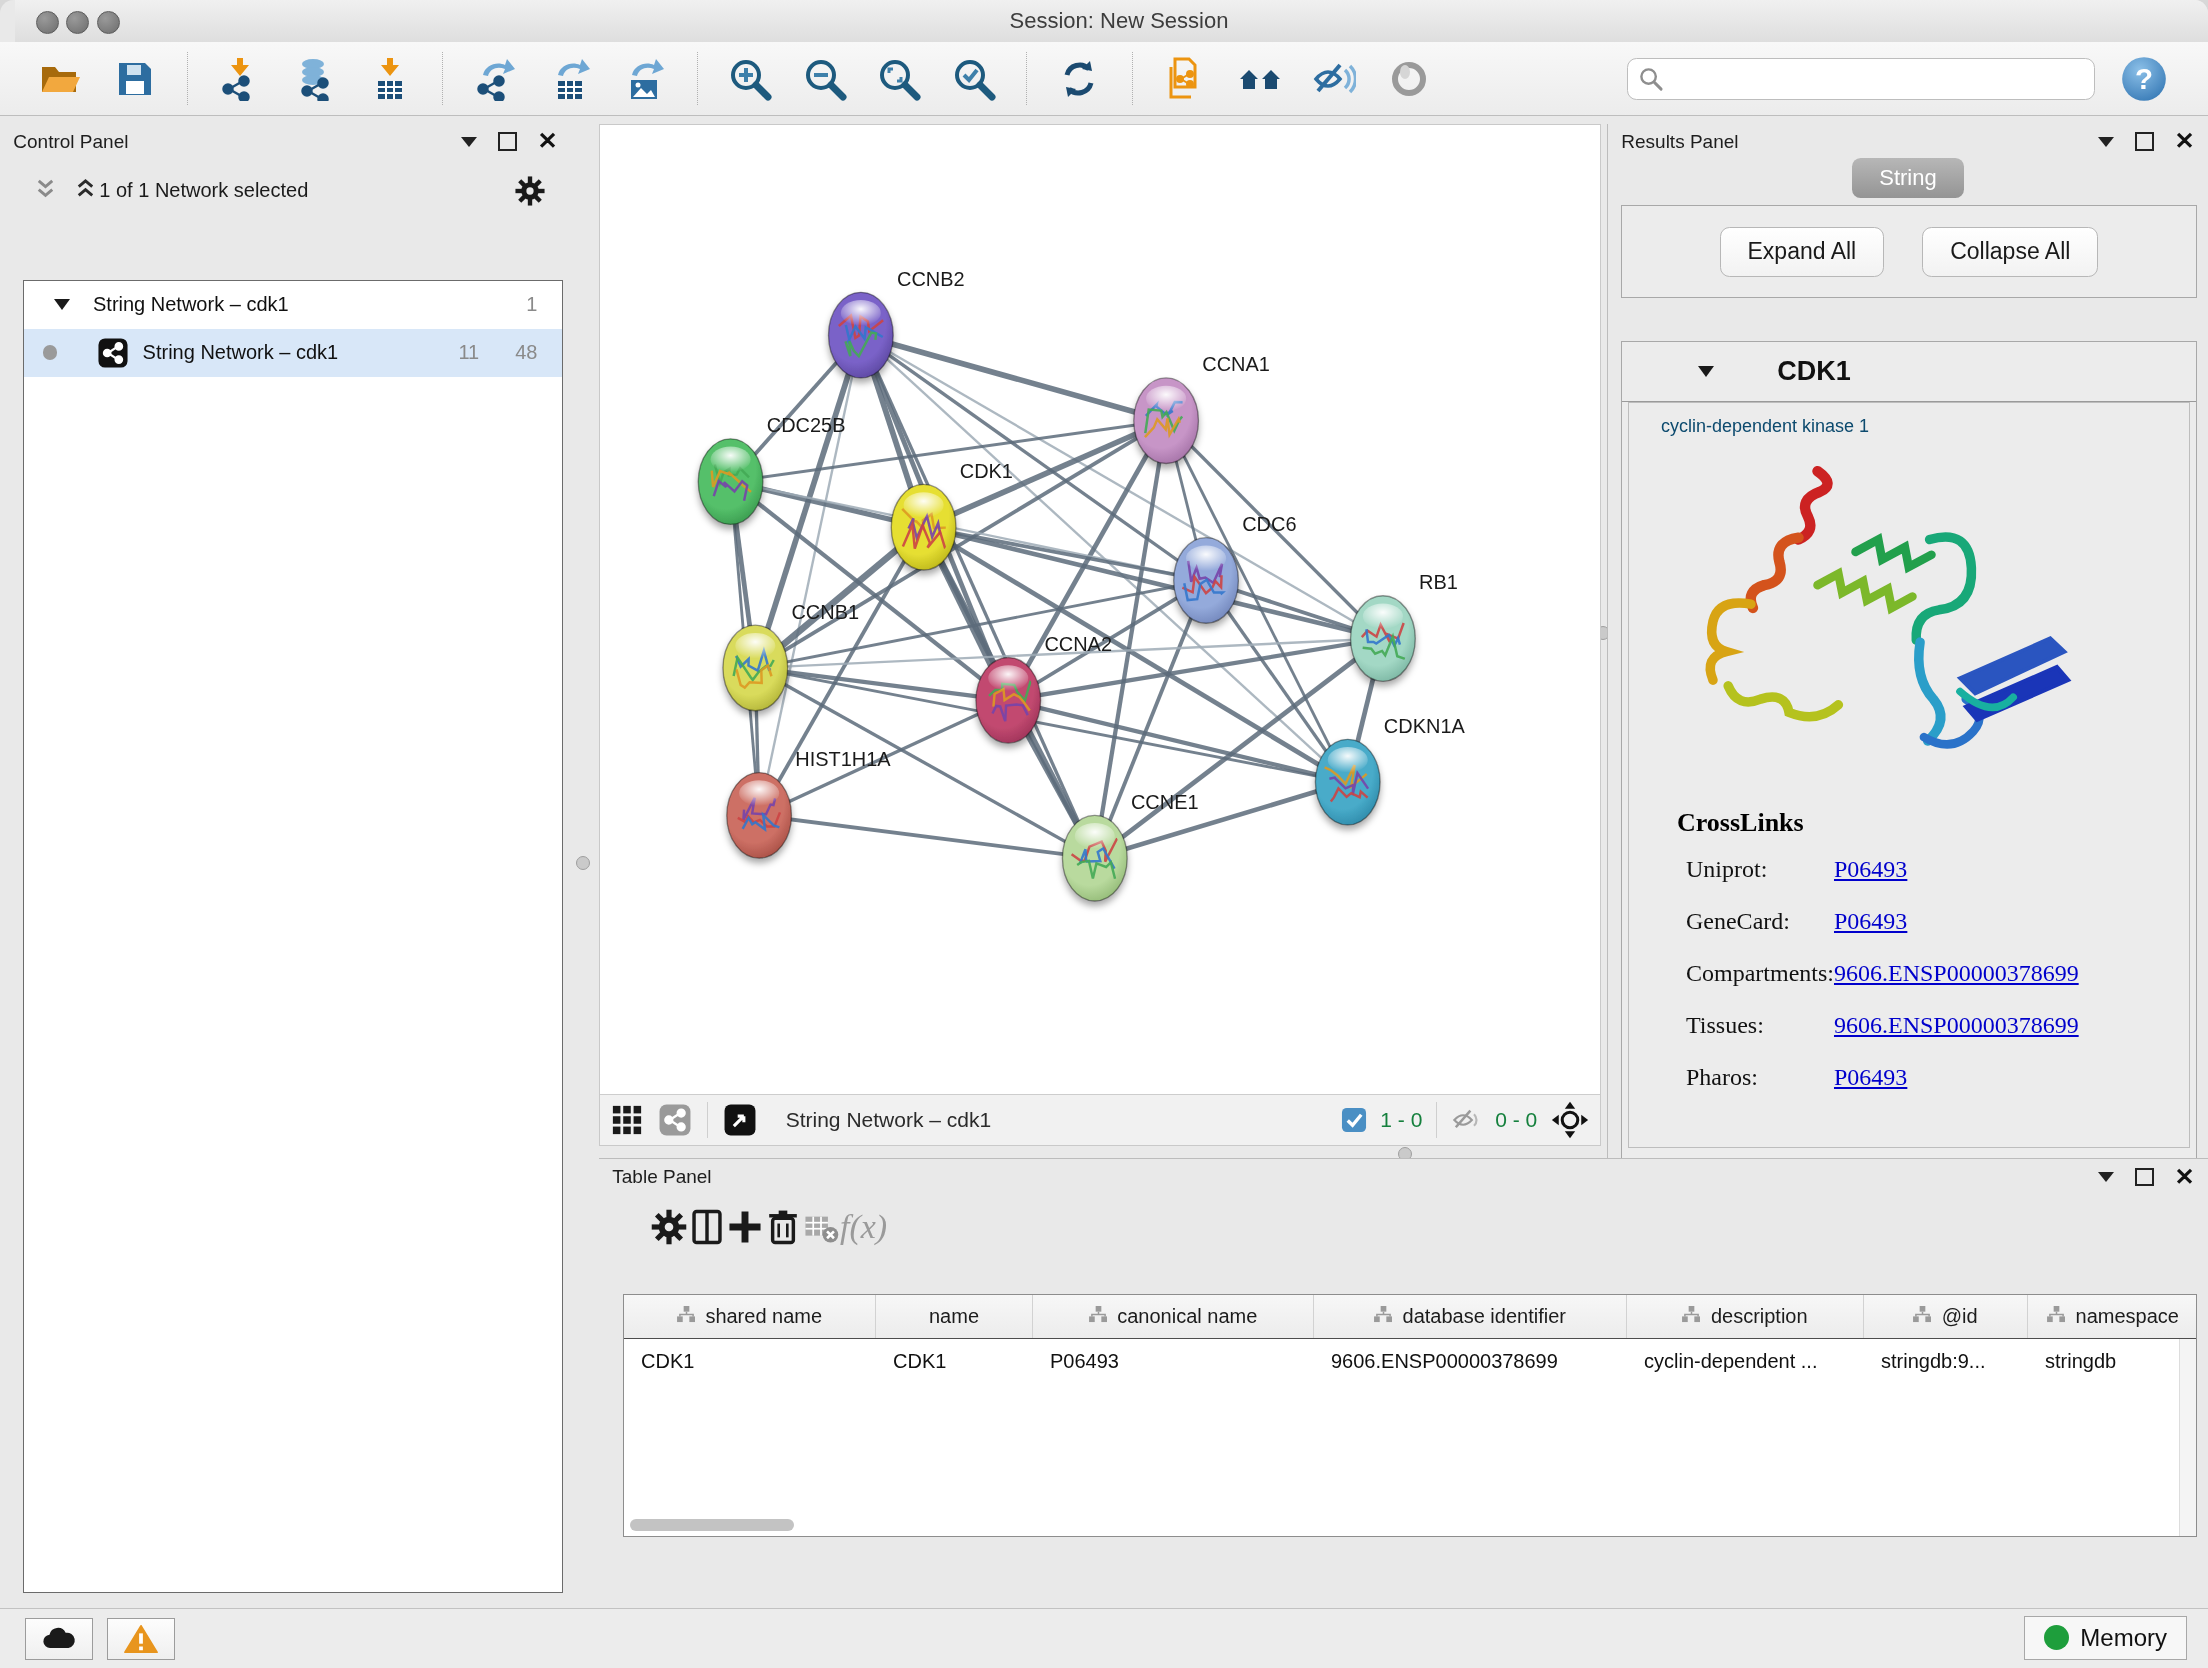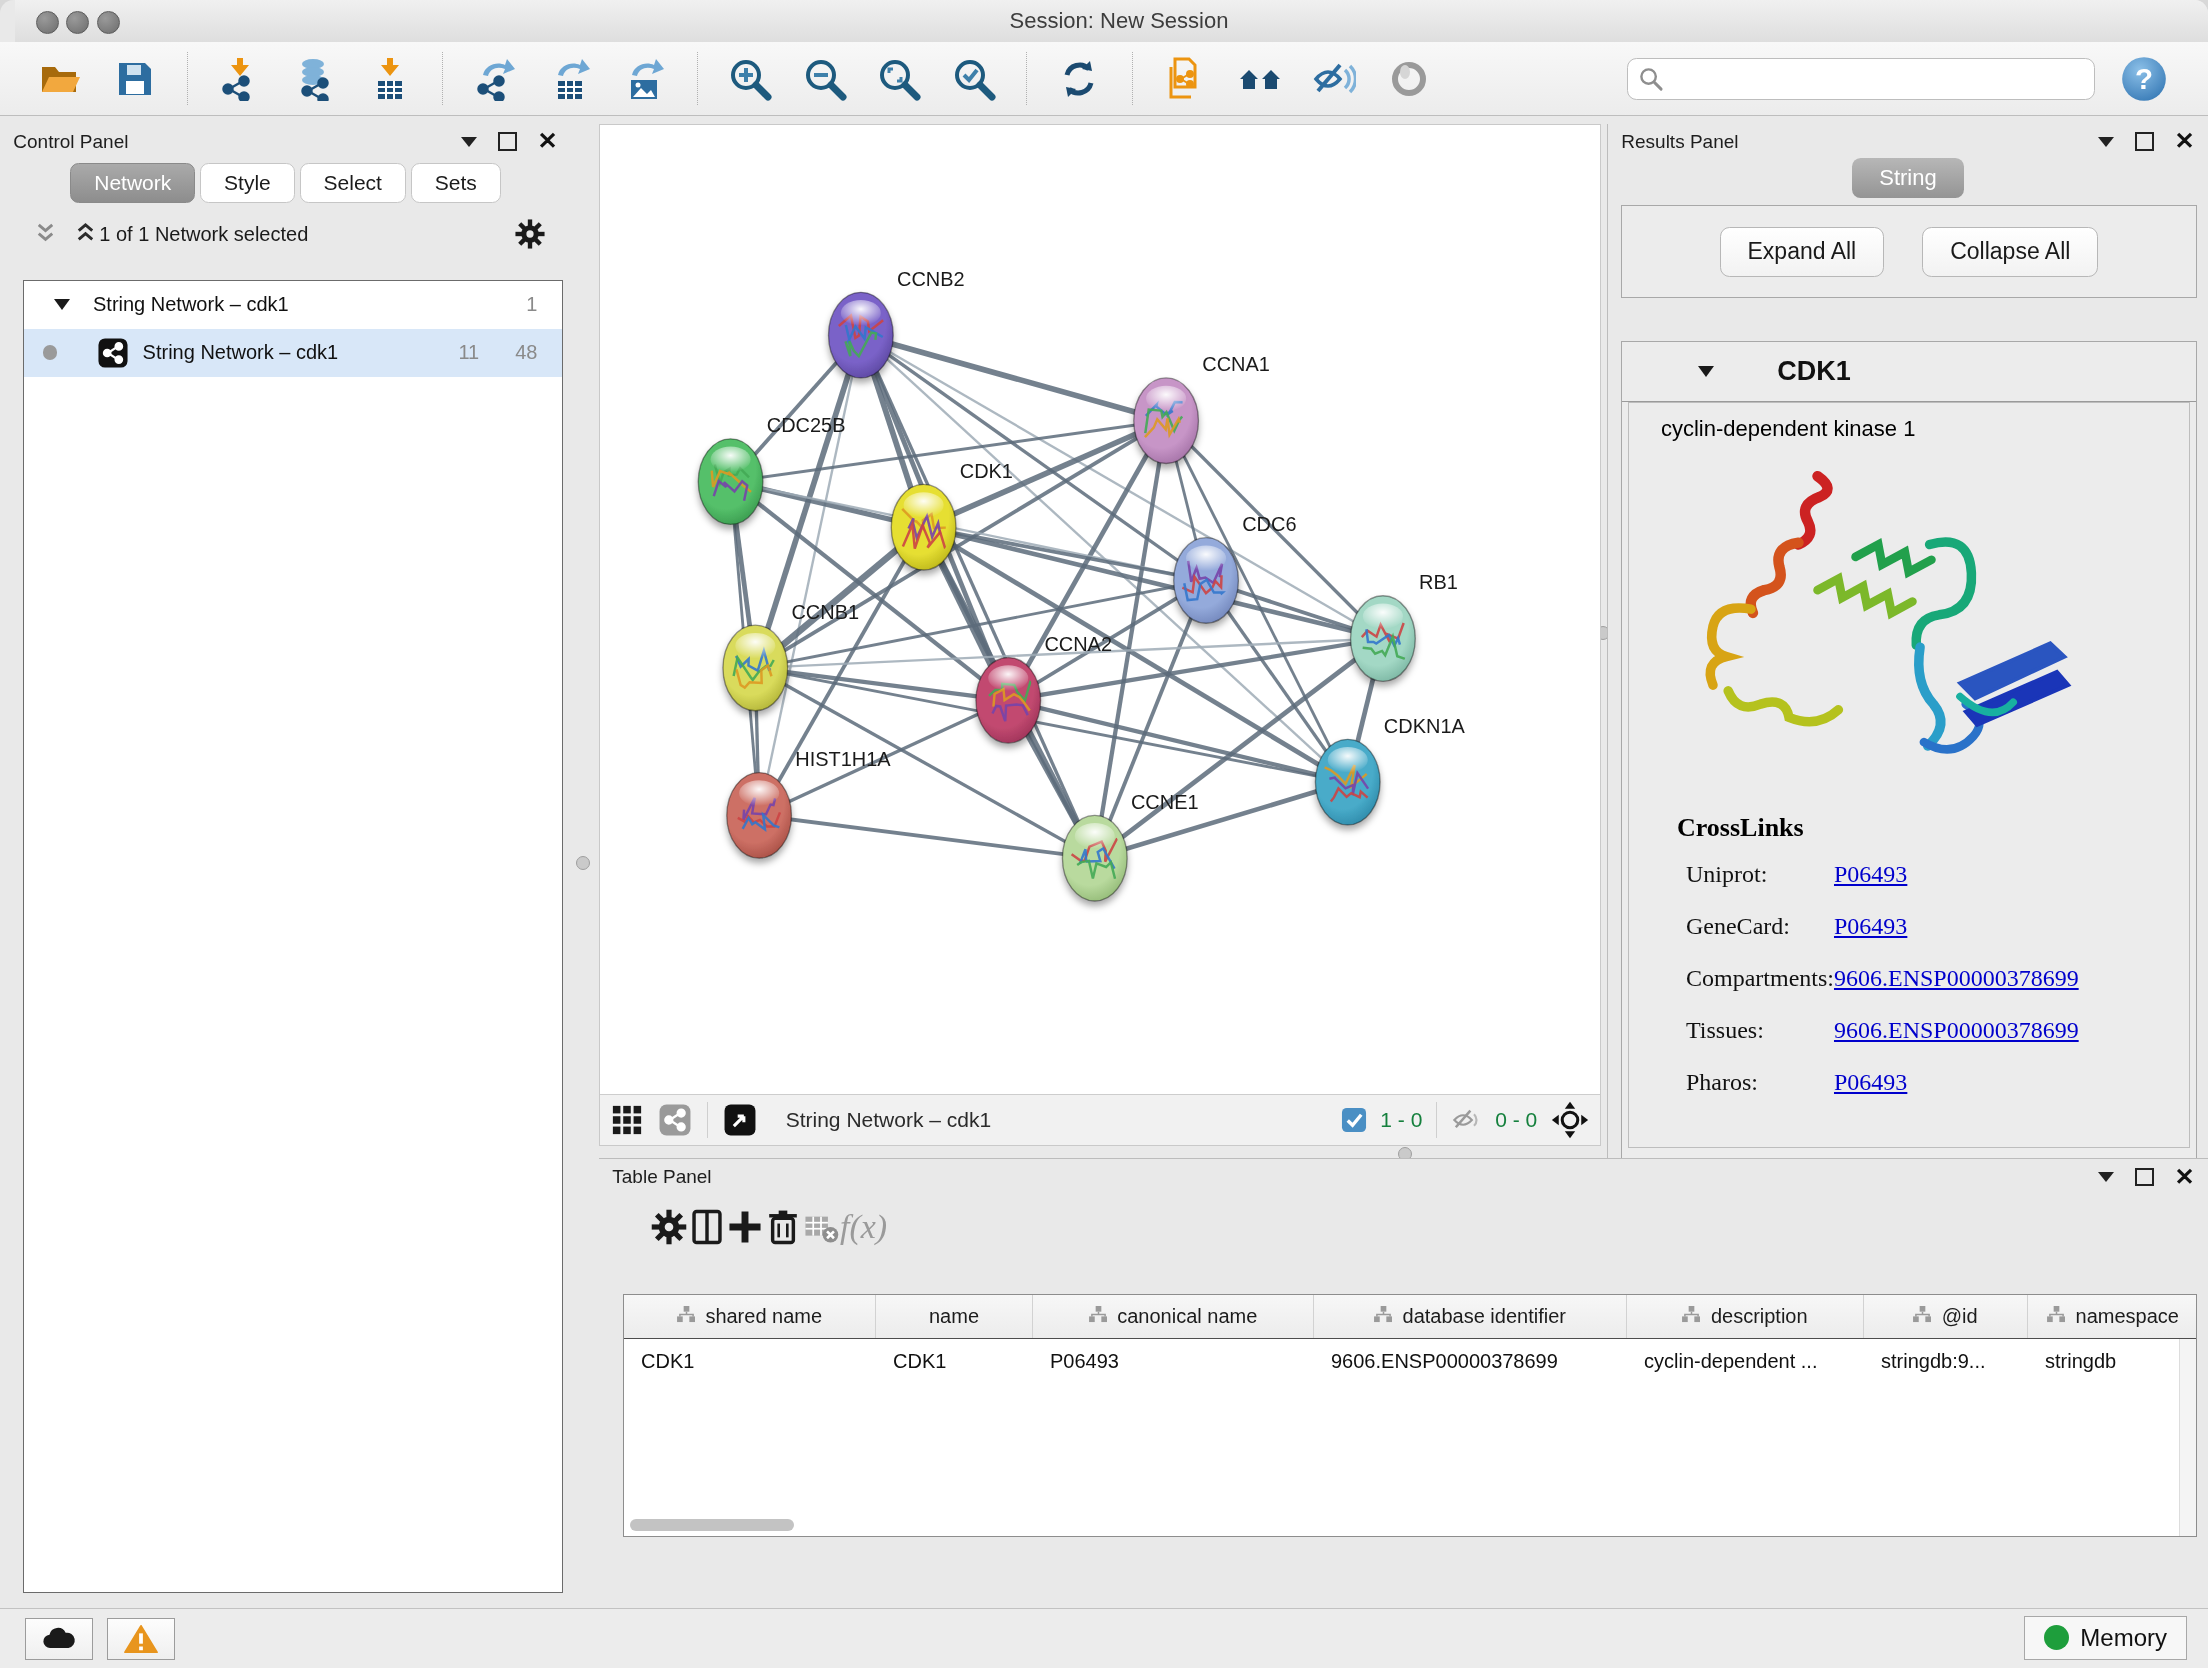--- a/index.html
+++ b/index.html
@@ -62,21 +62,21 @@
     display:flex;align-items:center;justify-content:center;}
   #rp-box1{margin:7.6px 11.4px 0 13.3px;height:91px;border:1px solid #a8a8a8;background:#ececec;
     display:flex;align-items:center;justify-content:center;gap:38px;}
   .rp-btn{background:linear-gradient(#ffffff,#f2f2f2);border:1px solid #b7b7b7;border-radius:9.5px;
     font-size:23px;color:#1a1a1a;padding:10.5px 27px;}
   #rp-box2{position:absolute;left:13.3px;right:11.4px;top:217px;height:818px;border:1px solid #a8a8a8;background:#ececec;box-sizing:border-box;}
   #gene-head{height:59px;border-bottom:1px solid #9a9a9a;display:flex;align-items:center;}
   #gene-head .tri-down{margin-left:76px;}
   #gene-name{font-size:27px;font-weight:bold;margin-left:63px;color:#111;}
   #gene-body{position:absolute;left:5.7px;right:5.7px;top:60px;bottom:9.5px;border:1px solid #bdbdbd;background:#ececec;overflow:hidden;}
-  #gene-desc{font-size:22px;color:#000000;margin:13.3px 0 0 32px;}
+  #gene-desc{font-size:18px;color:#0c4a6e;margin:13.3px 0 0 32px;}
   #protein-svg{margin:15px 0 0 46px;}
   #xl{font-family:"Liberation Serif",serif;}
   #xl-heading{font-size:26px;font-weight:bold;color:#000;margin:25px 0 5.7px 48px;}
   .xl-row{display:flex;align-items:center;height:52px;padding-left:57px;font-size:24px;color:#111;}
   .xl-label{width:148px;}
   .xl-link{color:#0000cc;text-decoration:underline;}
   
   #table-panel{position:absolute;left:599px;top:1042px;width:1609px;height:451px;background:#e9e9e9;
     border-top:1px solid #bcbcbc;box-sizing:border-box;}
   #tp-toolbar{height:63px;display:flex;align-items:center;padding-left:51px;}
@@ -316,26 +316,20 @@
   <div id="workspace">
 
     <div id="control-panel">
       <div class="panel-head">
         <span>Control Panel</span>
         <span class="ph-icons">
           <span class="ph-tri"></span>
           <span class="ph-box"></span>
           <span class="ph-x">✕</span>
         </span>
-      </div>
-      <div id="cp-tabs">
-        <div class="tab active">Network</div>
-        <div class="tab">Style</div>
-        <div class="tab">Select</div>
-        <div class="tab">Sets</div>
       </div>
       <div id="cp-statusrow">
         <svg width="27" height="27" viewBox="0 0 28 28">
             <g fill="none" stroke="#8a8a8a" stroke-width="3">
               <path d="M7 4l7 6 7-6"></path>
               <path d="M7 13l7 6 7-6"></path>
             </g>
           </svg>
         <svg width="27" height="27" viewBox="0 0 28 28" style="margin-left:13.3px">
             <g fill="none" stroke="#2b2b2b" stroke-width="3">

